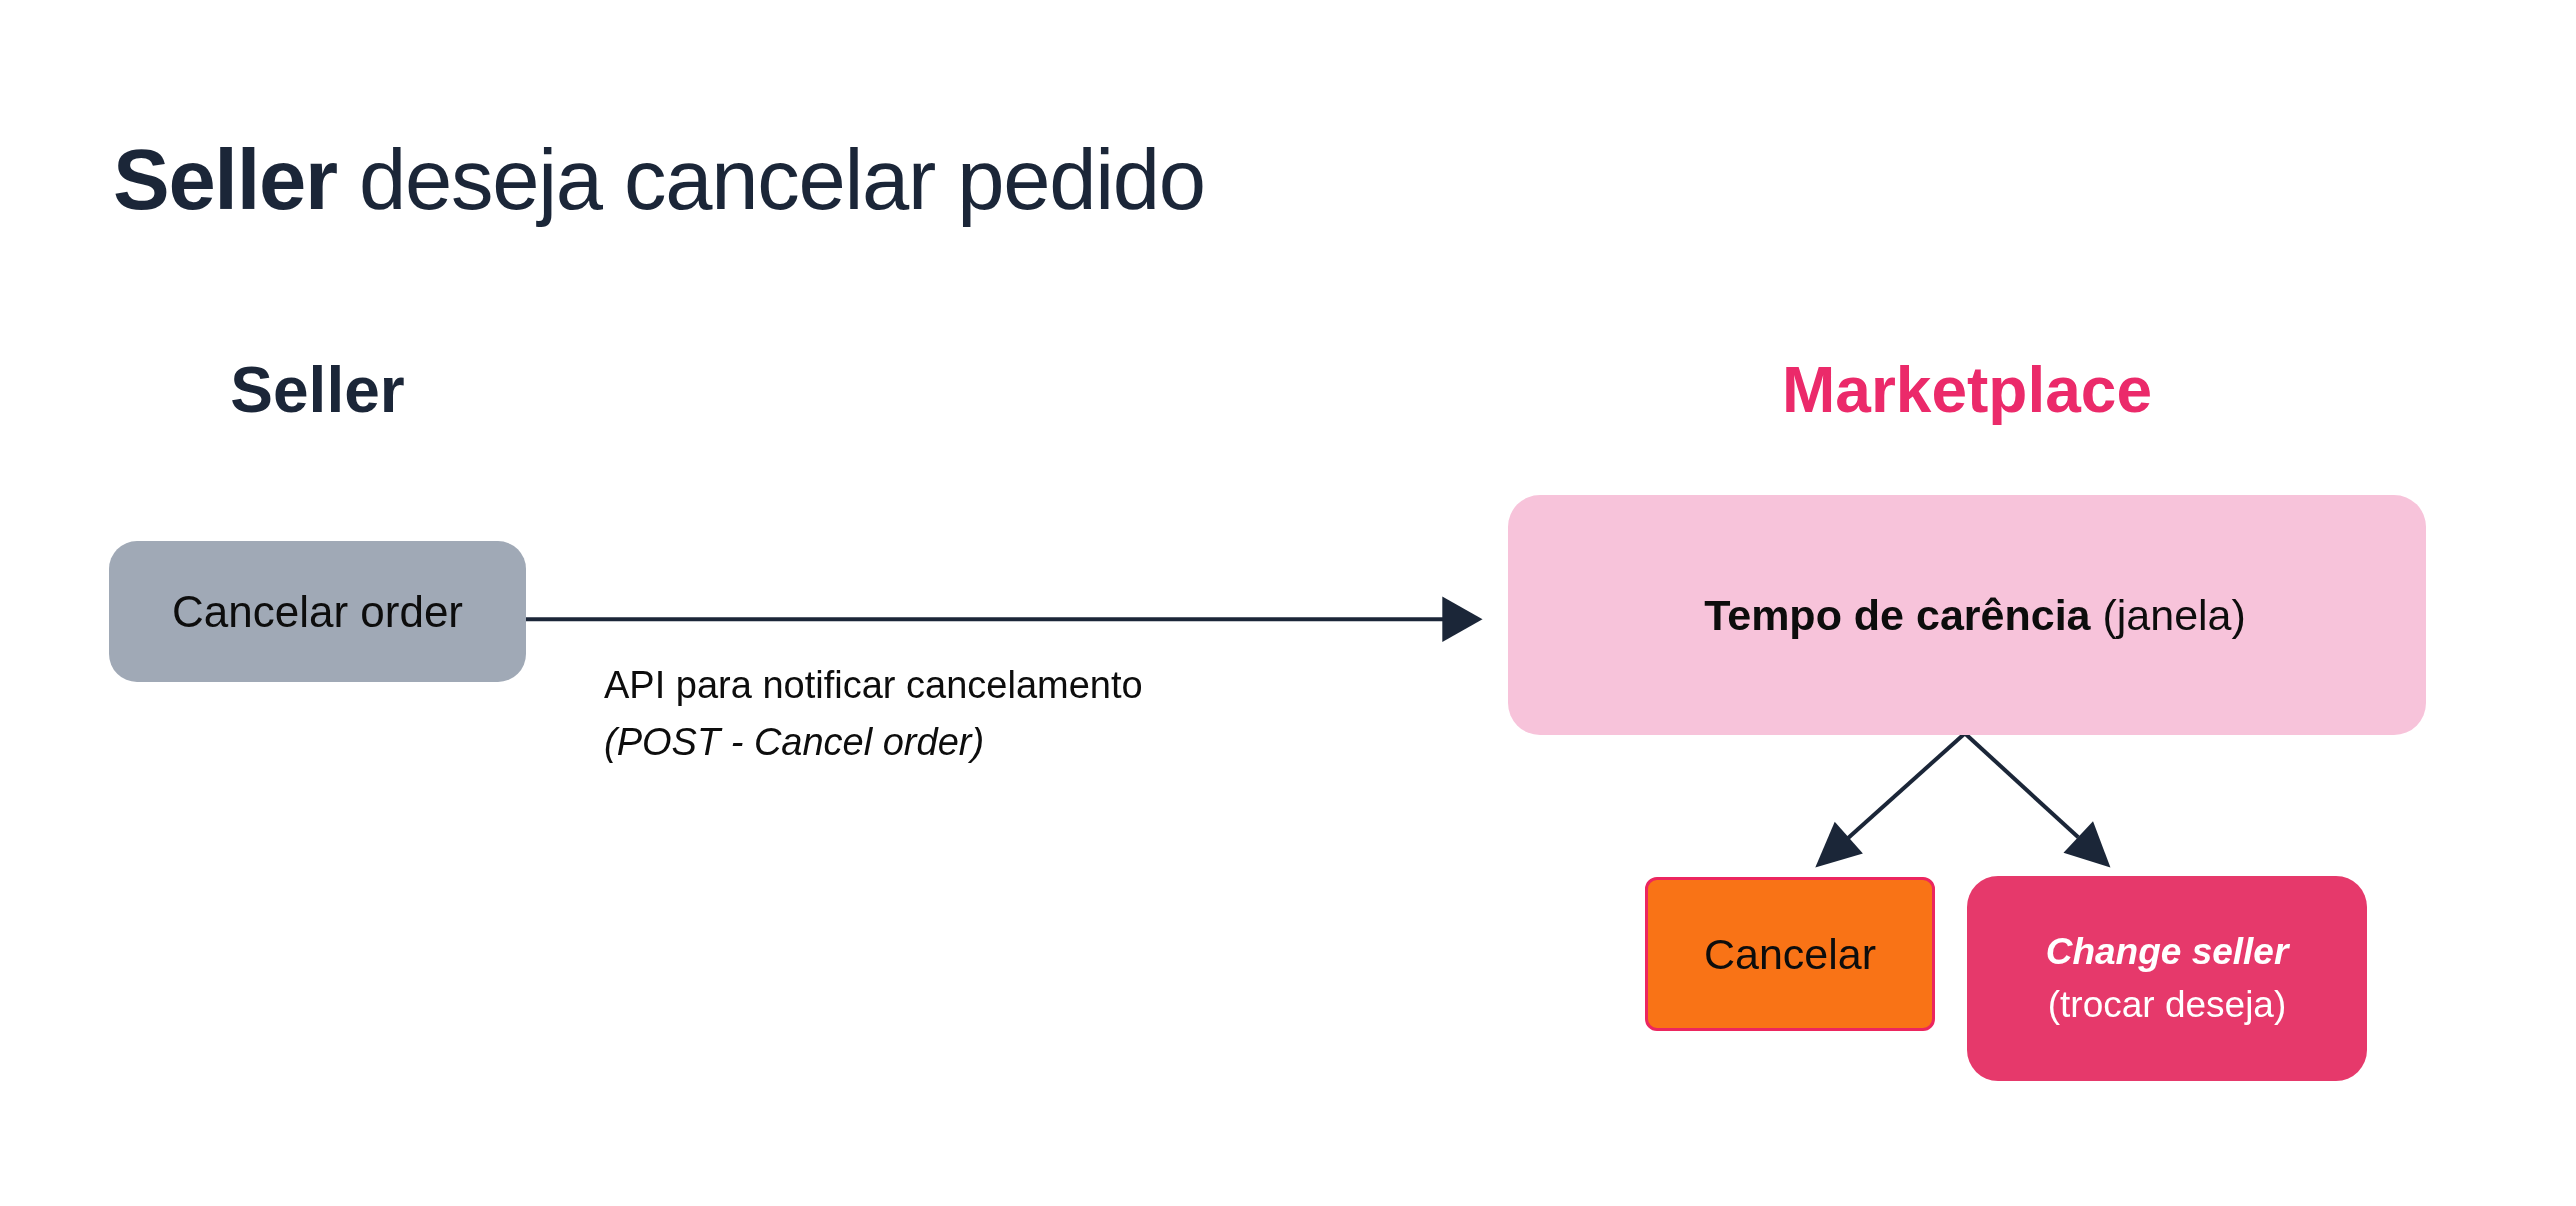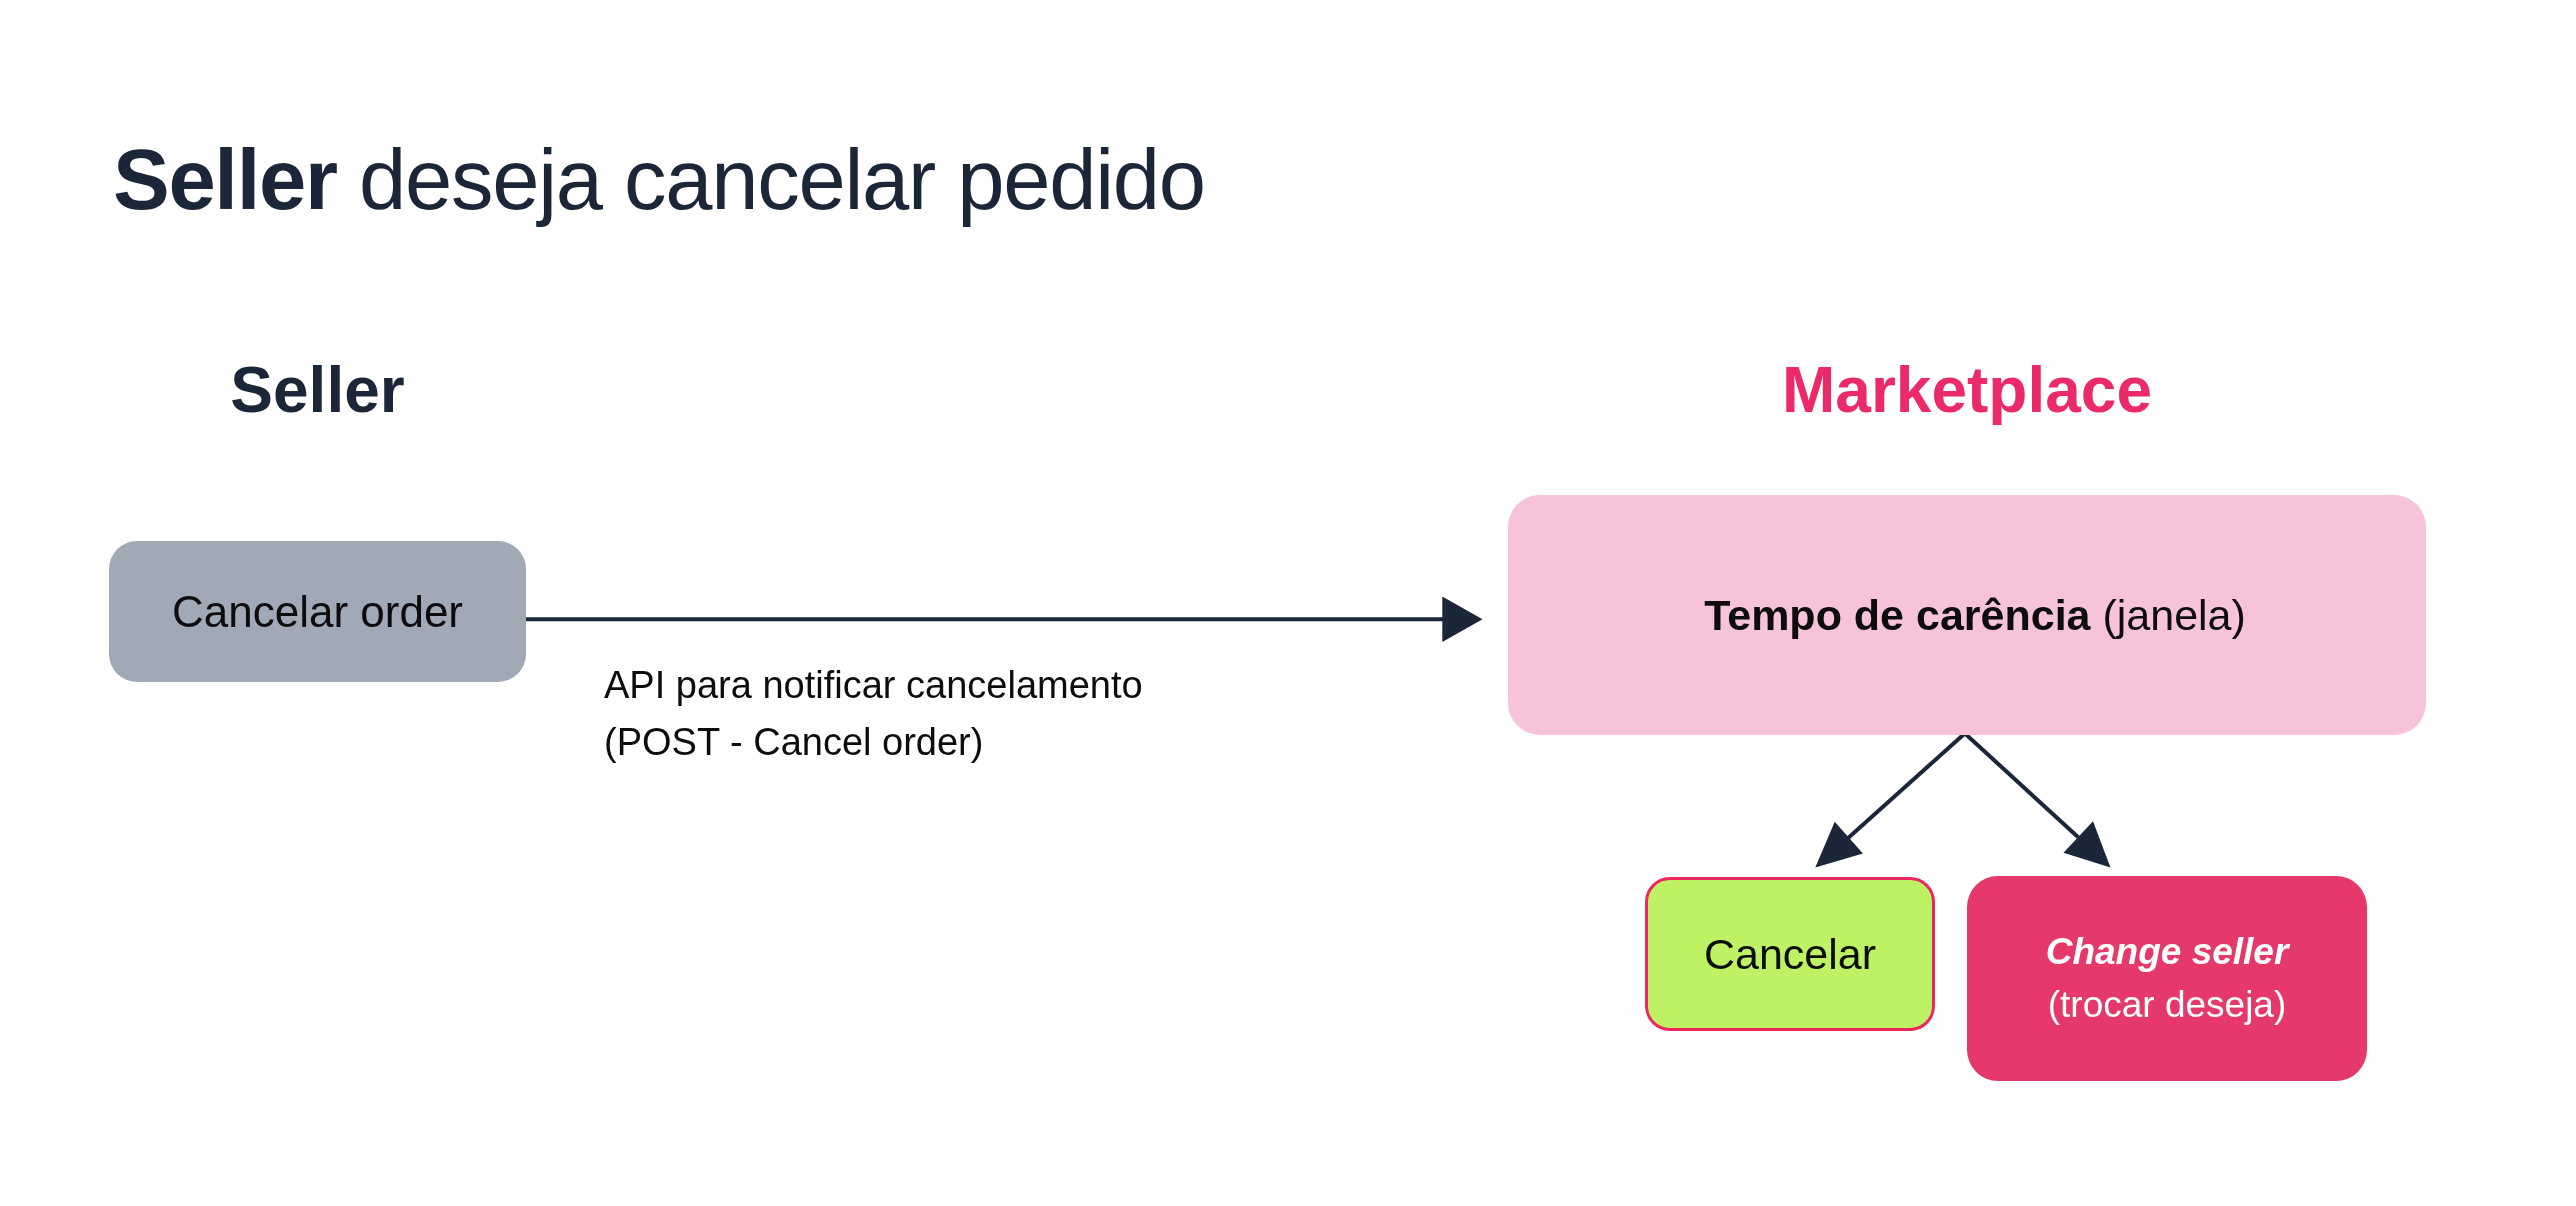--- a/index.html
+++ b/index.html
@@ -65,23 +65,23 @@
     border-radius: 32px;
     font-size: 43px;
     line-height: 1.55;
     color: #0d0d0d;
   }
   .grace-node .bold { font-weight: 700; margin-left: 16px; }
 
   .cancel-node {
     left: 1645px; top: 877px;
     width: 290px; height: 154px;
-    background: #bef264;
+    background: #f97316;
     border: 3.4px solid #ec265f;
-    border-radius: 25px;
+    border-radius: 12px;
     font-size: 43px;
     color: #0d0d0d;
   }
 
   .change-node {
     left: 1967px; top: 876px;
     width: 400px; height: 205px;
     background: #e6396b;
     border-radius: 31px;
     font-size: 37px;
@@ -93,21 +93,21 @@
   
   .api-label {
     position: absolute;
     left: 604px; top: 657px;
     width: 704px;
     text-align: left;
     font-size: 38px;
     line-height: 1.5;
     color: #0d0d0d;
   }
-  .api-label .line2 { }
+  .api-label .line2 { font-style: italic; }
 
   
   svg.arrows {
     position: absolute;
     left: 0; top: 0;
     width: 2576px; height: 1207px;
     pointer-events: none;
   }
   svg.arrows line { stroke: #1b2638; stroke-width: 6; }
   svg.arrows polygon { fill: #1b2638; }

